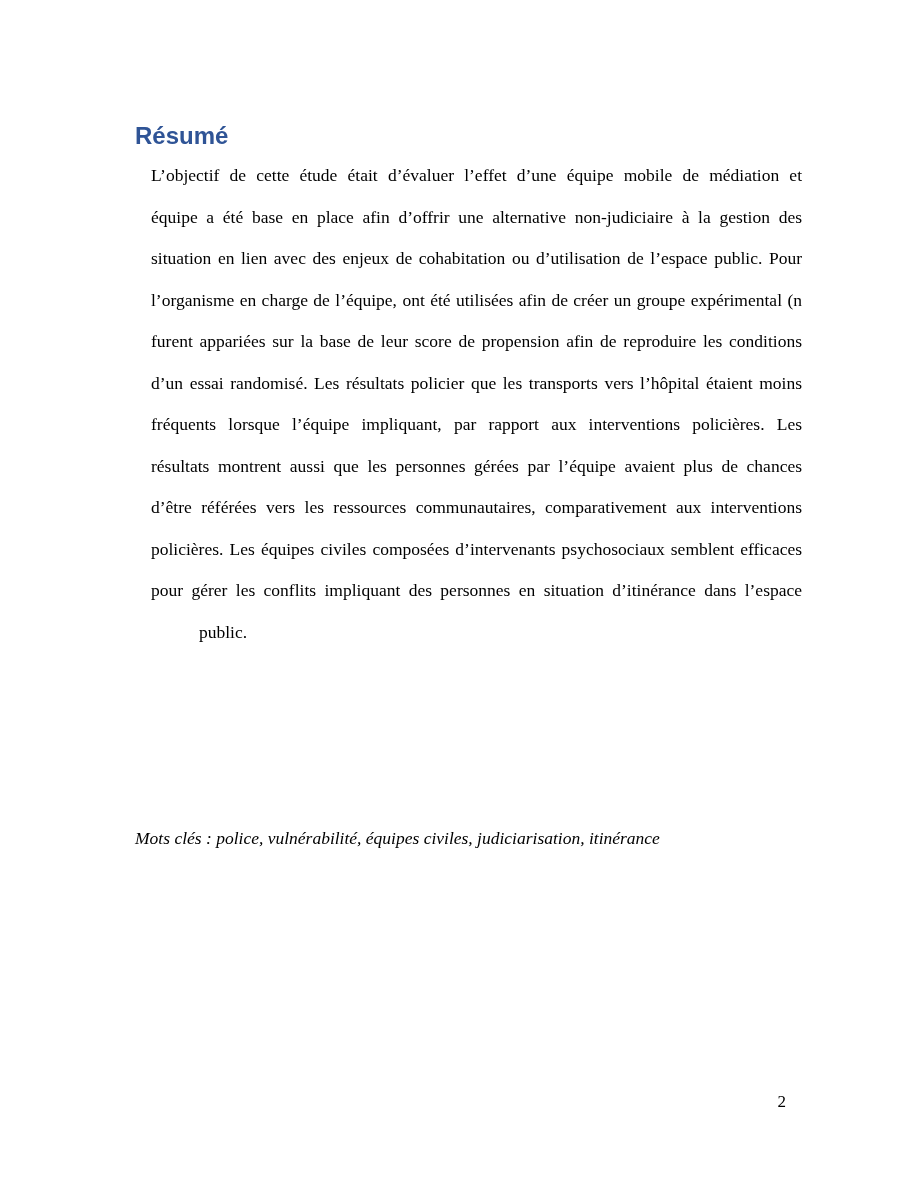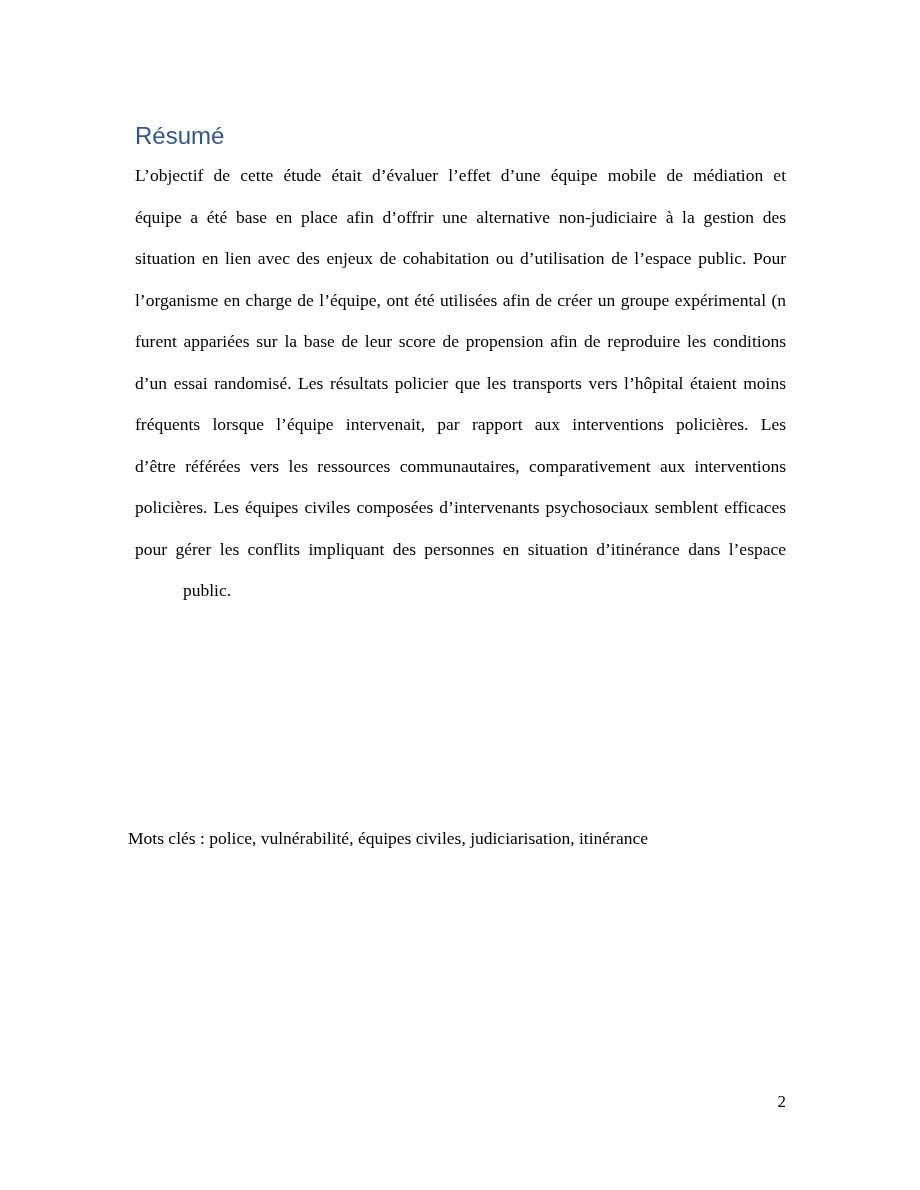--- a/index.html
+++ b/index.html
@@ -15,52 +15,53 @@
     overflow: hidden;
     font-family: "Liberation Serif", "DejaVu Serif", serif;
     color: #000000;
   }
   .heading {
     position: absolute;
     top: 104px;
     left: 135px;
     width: 651px;
     font-family: "Liberation Sans", "DejaVu Sans", sans-serif;
-    font-weight: 400;
+    font-weight: 700;
     font-size: 24px;
     line-height: 32px;
     color: #2F5496;
   }
   .abstract {
     position: absolute;
     top: 155px;
-    left: 135px;
+    left: 151px;
     width: 651px;
     font-size: 17.5px;
   }
   .pline {
     height: 41.5px;
     line-height: 41.5px;
     text-align: justify;
     text-align-last: justify;
     white-space: normal;
   }
   .pline.last {
     text-align: left;
     text-align-last: left;
     margin-left: 48px;
   }
   .keywords {
     position: absolute;
     top: 818px;
-    left: 128px;
+    left: 135px;
     width: 651px;
     font-size: 17.5px;
     line-height: 41.5px;
     text-align: left;
+    font-style: italic;
   }
   .page-number {
     position: absolute;
     top: 1090px;
     left: 135px;
     width: 651px;
     font-size: 17px;
     line-height: 24px;
     text-align: right;
   }
@@ -72,21 +73,22 @@
 
   <h1 class="heading">Résumé</h1>
 
   <div class="abstract">
     <div class="pline">L’objectif de cette étude était d’évaluer l’effet d’une équipe mobile de médiation et</div>
     <div class="pline">équipe a été base en place afin d’offrir une alternative non-judiciaire à la gestion des</div>
     <div class="pline">situation en lien avec des enjeux de cohabitation ou d’utilisation de l’espace public. Pour</div>
     <div class="pline">l’organisme en charge de l’équipe, ont été utilisées afin de créer un groupe expérimental (n</div>
     <div class="pline">furent appariées sur la base de leur score de propension afin de reproduire les conditions</div>
     <div class="pline">d’un essai randomisé. Les résultats policier que les transports vers l’hôpital étaient moins</div>
-    <div class="pline">fréquents lorsque l’équipe intervenait, par rapport aux interventions policières. Les</div>
+    <div class="pline">fréquents lorsque l’équipe impliquant, par rapport aux interventions policières. Les</div>
+    <div class="pline">résultats montrent aussi que les personnes gérées par l’équipe avaient plus de chances</div>
     <div class="pline">d’être référées vers les ressources communautaires, comparativement aux interventions</div>
     <div class="pline">policières. Les équipes civiles composées d’intervenants psychosociaux semblent efficaces</div>
     <div class="pline">pour gérer les conflits impliquant des personnes en situation d’itinérance dans l’espace</div>
     <div class="pline last">public.</div>
   </div>
 
   <div class="keywords">Mots clés : police, vulnérabilité, équipes civiles, judiciarisation, itinérance</div>
 
   <div class="page-number">2</div>
 

